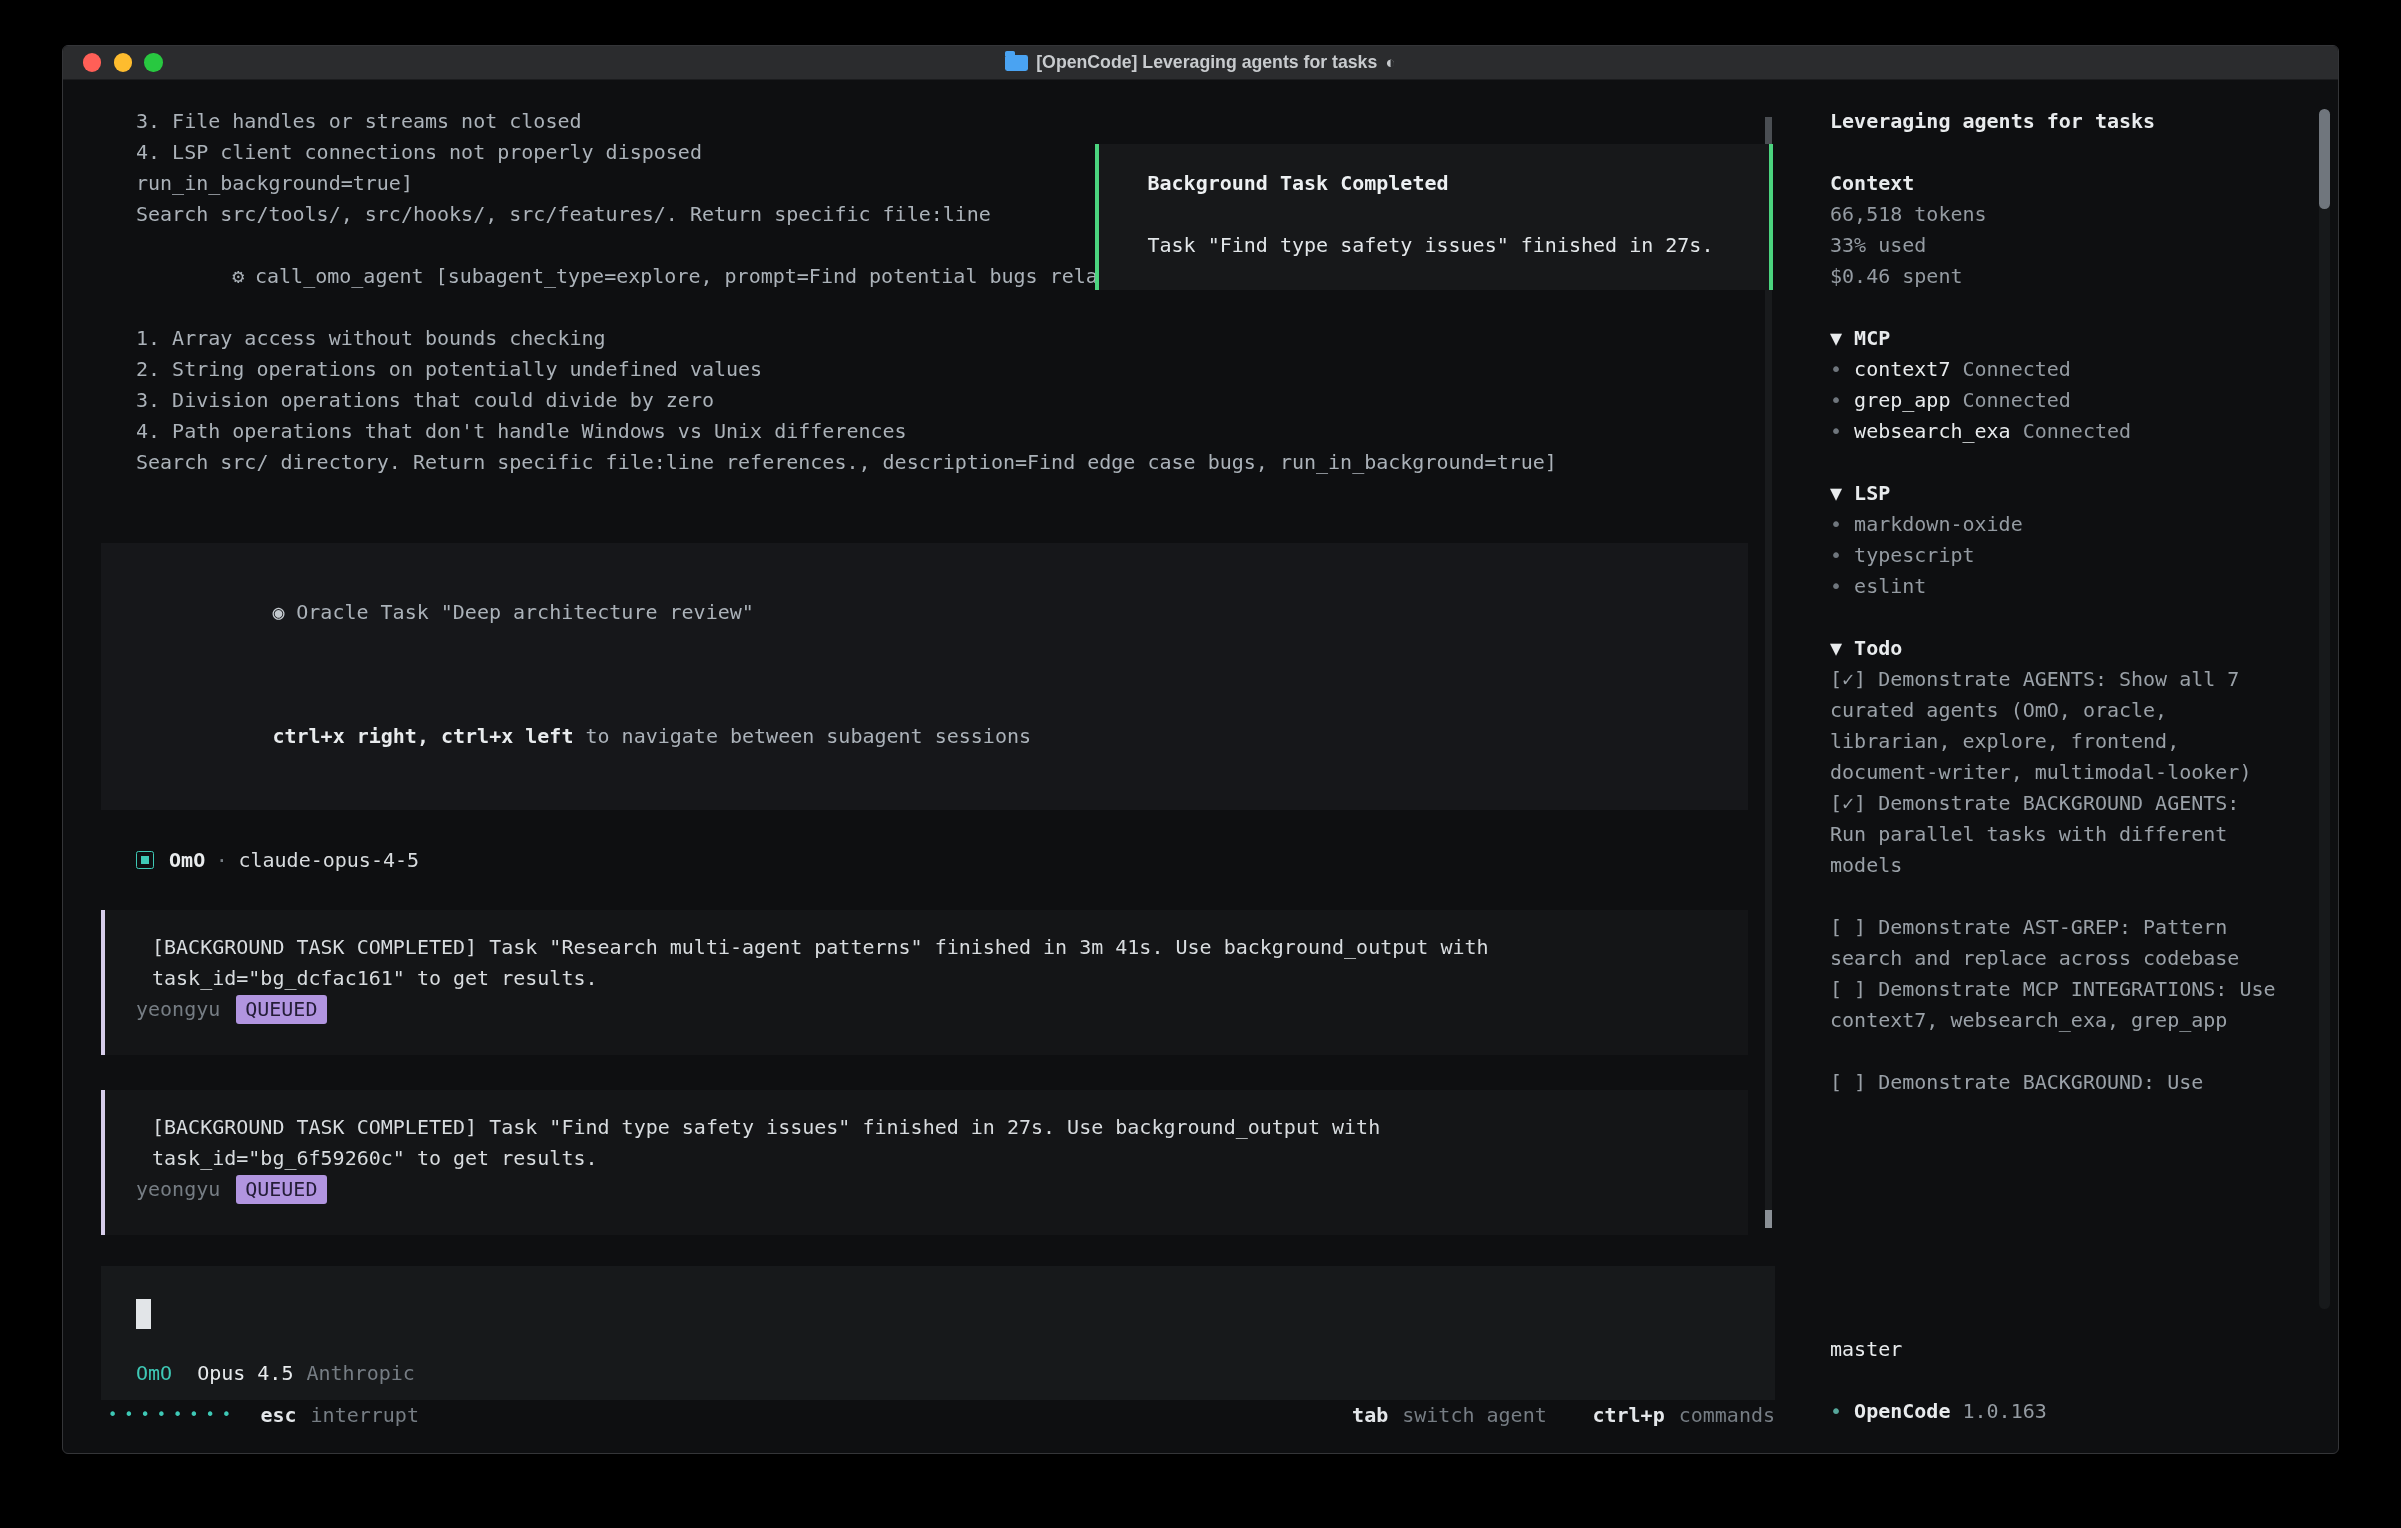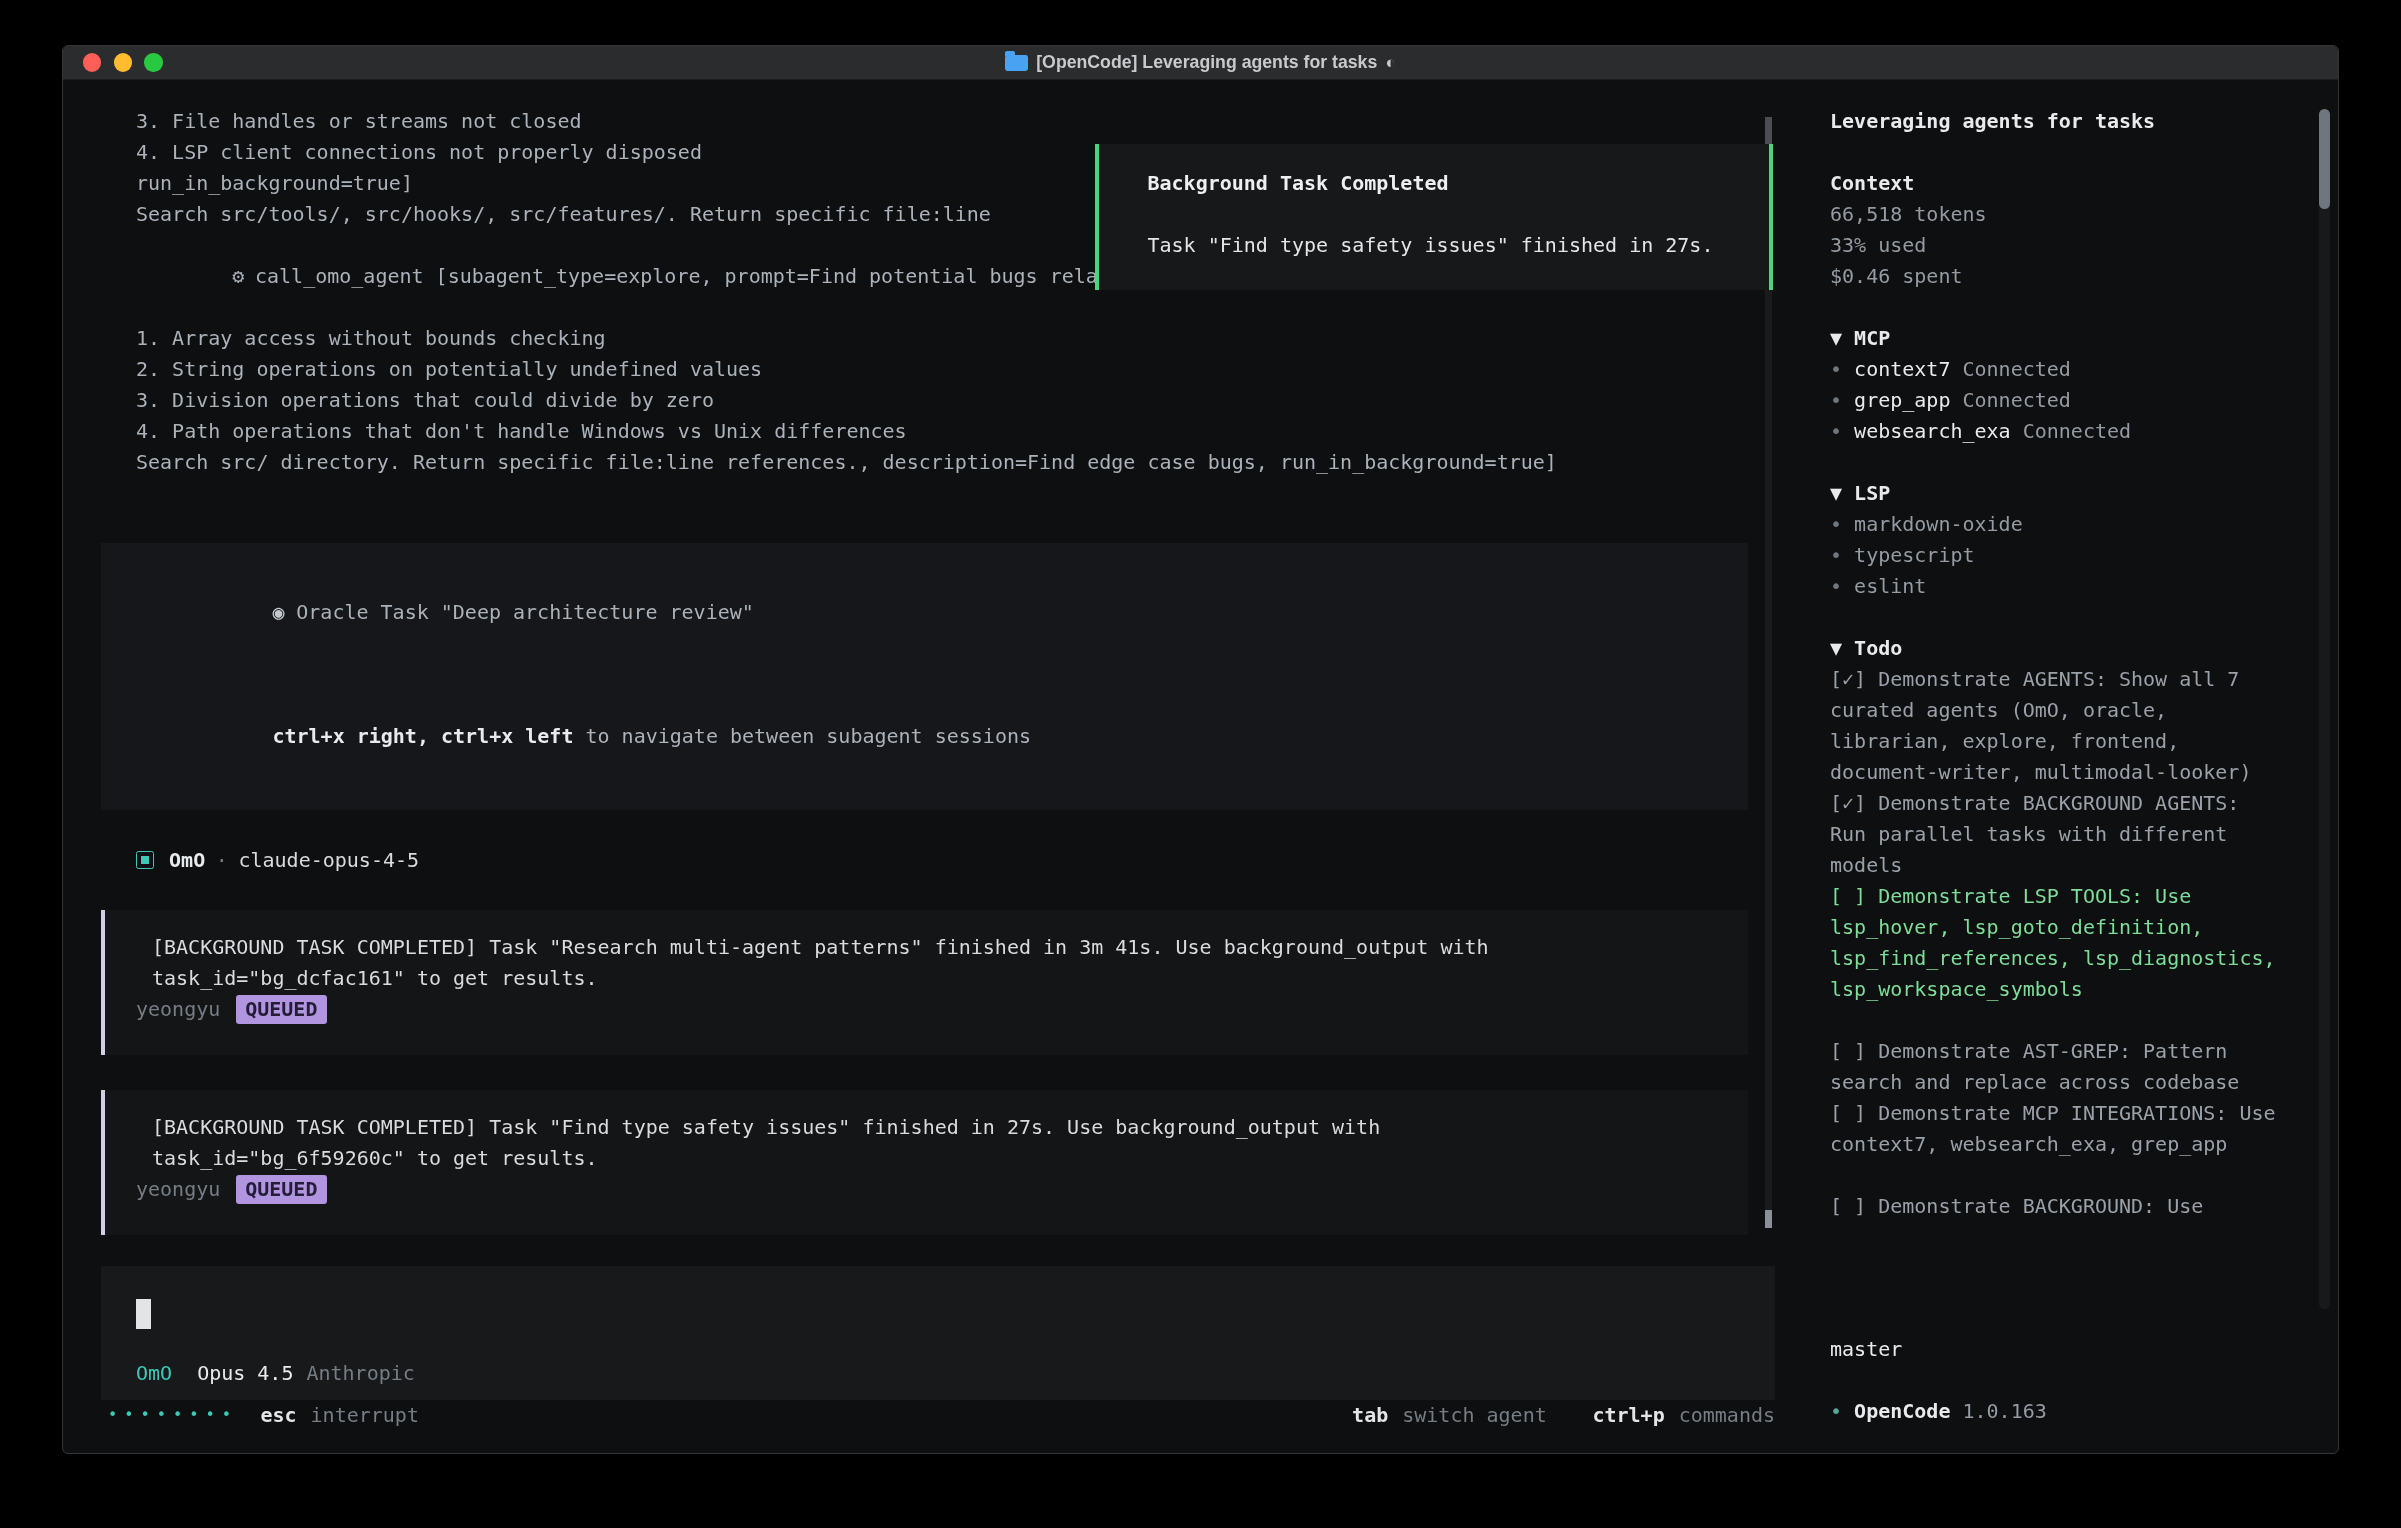--- a/index.html
+++ b/index.html
@@ -61,21 +61,21 @@
   .agent-line { margin-top:35px; height:31px; display:flex; align-items:center; }
   .checkbox { display:inline-block; width:17.7px; height:17.7px; border:1.8px solid var(--accent-teal,#3ec9b6); border-radius:2.4px; position:relative; margin-right:15.4px; }
   .checkbox::after { content:""; position:absolute; inset:3.5px; background:var(--accent-teal,#3ec9b6); }
   .sep { margin:0 10.6px; }
 
   .message { background:#141517; border-left:4.7px solid #d6cdea; padding:22.5px 35px 29.5px 31px; margin-top:34px; }
   .message + .message { margin-top:35px; }
   .msg-meta { display:flex; align-items:center; height:31px; }
   .badge {
     display:inline-block; margin-left:15.4px; padding:0.6px 9.5px 1.8px 9.5px; border-radius:3px;
-    background:var(--accent-purple,#b195e0); color:#241d38; font-weight:bold; line-height:26px;
+    background:var(--accent-purple,#b195e0); color:#241d38; font-weight:normal; line-height:26px;
   }
 
   .inputbox { background:#17191b; width:1674px; margin-top:31px; padding:32px 35px 10.6px 35px; }
   .cursor-row { height:31px; }
   .cursor { display:inline-block; width:15.4px; height:29.5px; background:#e2e5e8; vertical-align:middle; }
   .model-row { margin-top:29.5px; height:31px; }
   .model-row .teal { margin-right:25px; }
   .model-row .white { margin-right:13px; }
 
   
@@ -231,21 +231,20 @@
 
       <div class="white bold"><span>▼</span> <span>LSP</span></div>
       <div class="sb-line"><span class="sb-bullet">•</span> <span>markdown-oxide</span></div>
       <div class="sb-line"><span class="sb-bullet">•</span> <span>typescript</span></div>
       <div class="sb-line"><span class="sb-bullet">•</span> <span>eslint</span></div>
       <div class="blank"></div>
 
       <div class="white bold"><span>▼</span> <span>Todo</span></div>
       <div class="todo-item">[✓] Demonstrate AGENTS: Show all 7 curated agents (OmO, oracle, librarian, explore, frontend, document-writer, multimodal-looker)</div>
       <div class="todo-item">[✓] Demonstrate BACKGROUND AGENTS: Run parallel tasks with different models</div>
-      <div class="todo-item active">[ ] Demonstrate LSP TOOLS: Use lsp_hover, lsp_goto_definition, lsp_find_references, lsp_diagnostics,  lsp_workspace_symbols</div>
       <div class="blank"></div>
       <div class="todo-item">[ ] Demonstrate AST-GREP: Pattern search and replace across codebase</div>
       <div class="todo-item">[ ] Demonstrate MCP INTEGRATIONS: Use context7, websearch_exa, grep_app</div>
       <div class="blank"></div>
       <div class="todo-item">[ ] Demonstrate BACKGROUND: Use</div>
 
       <div style="margin-top:auto;"></div>
 
       <div class="white">master</div>
 

